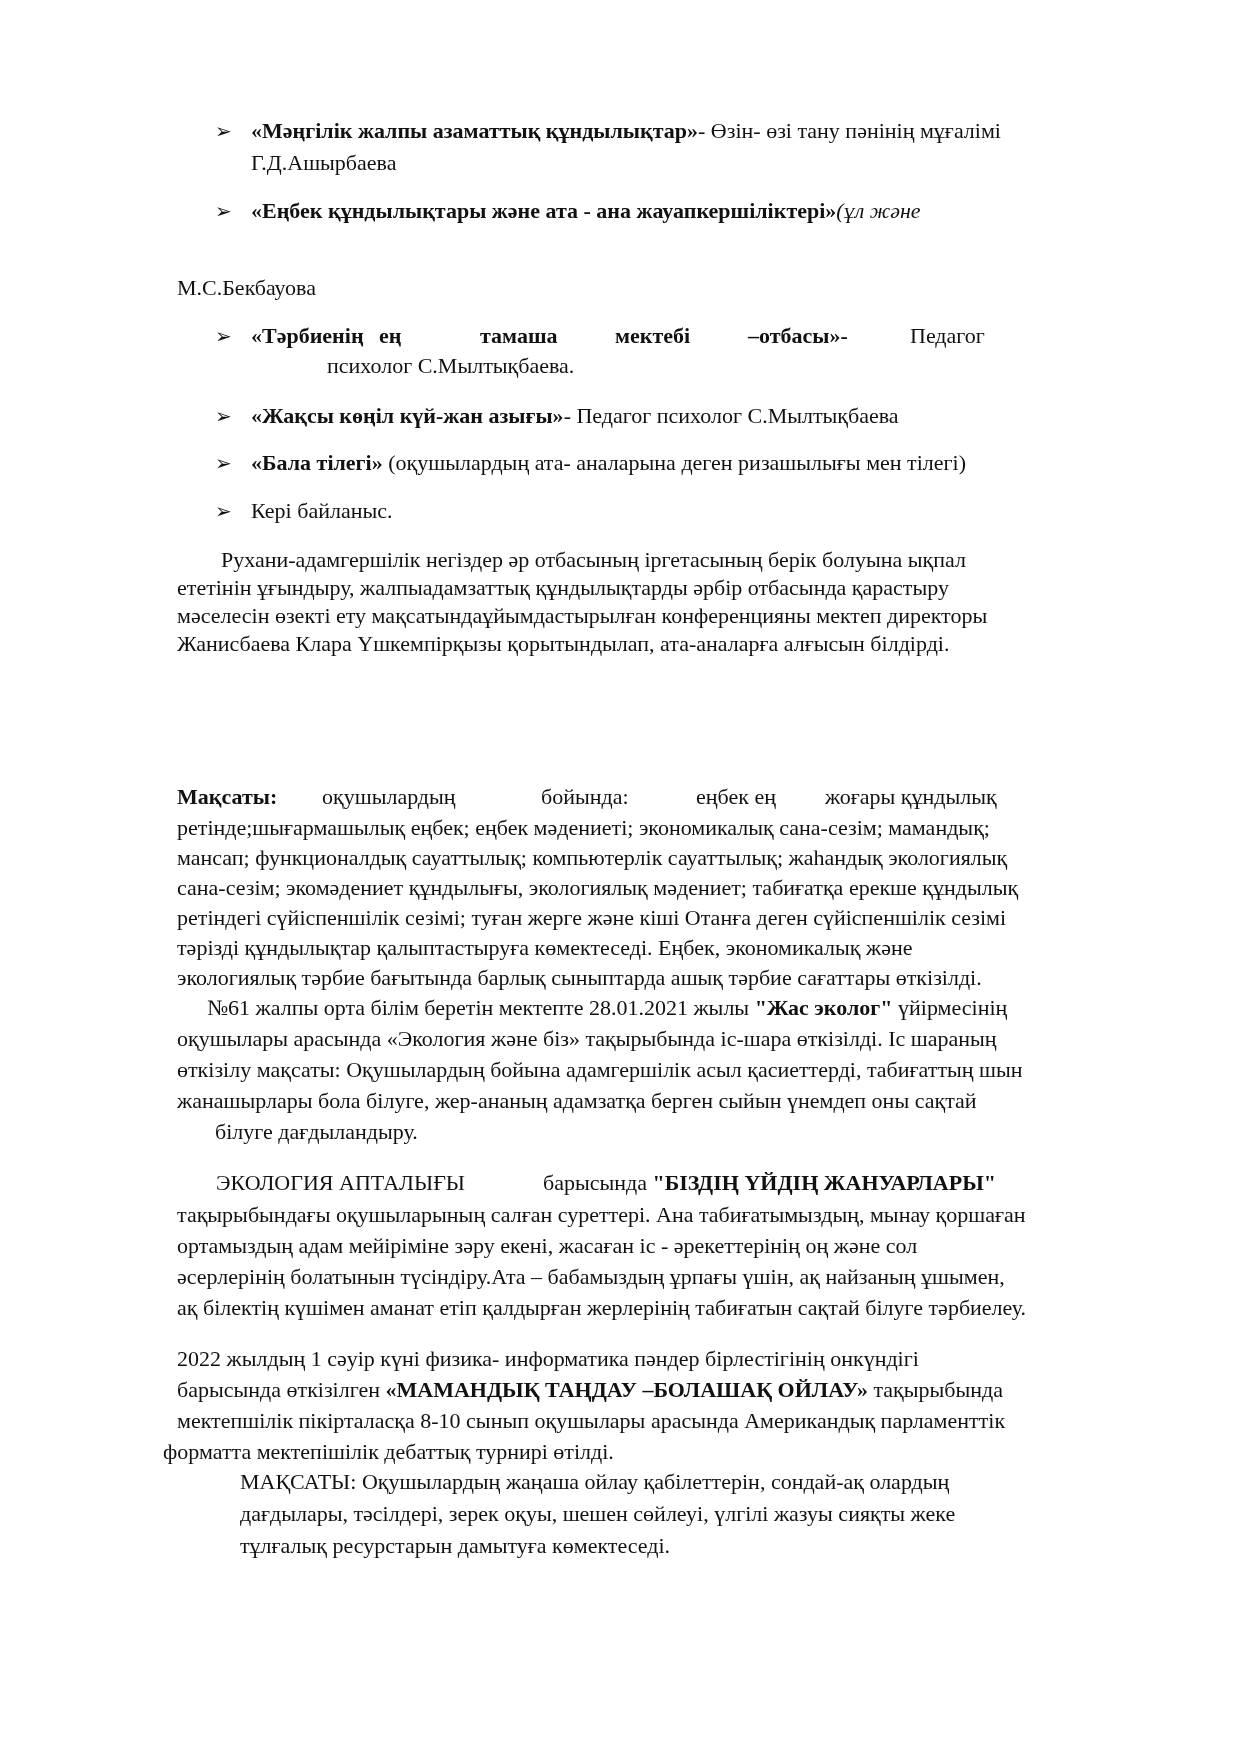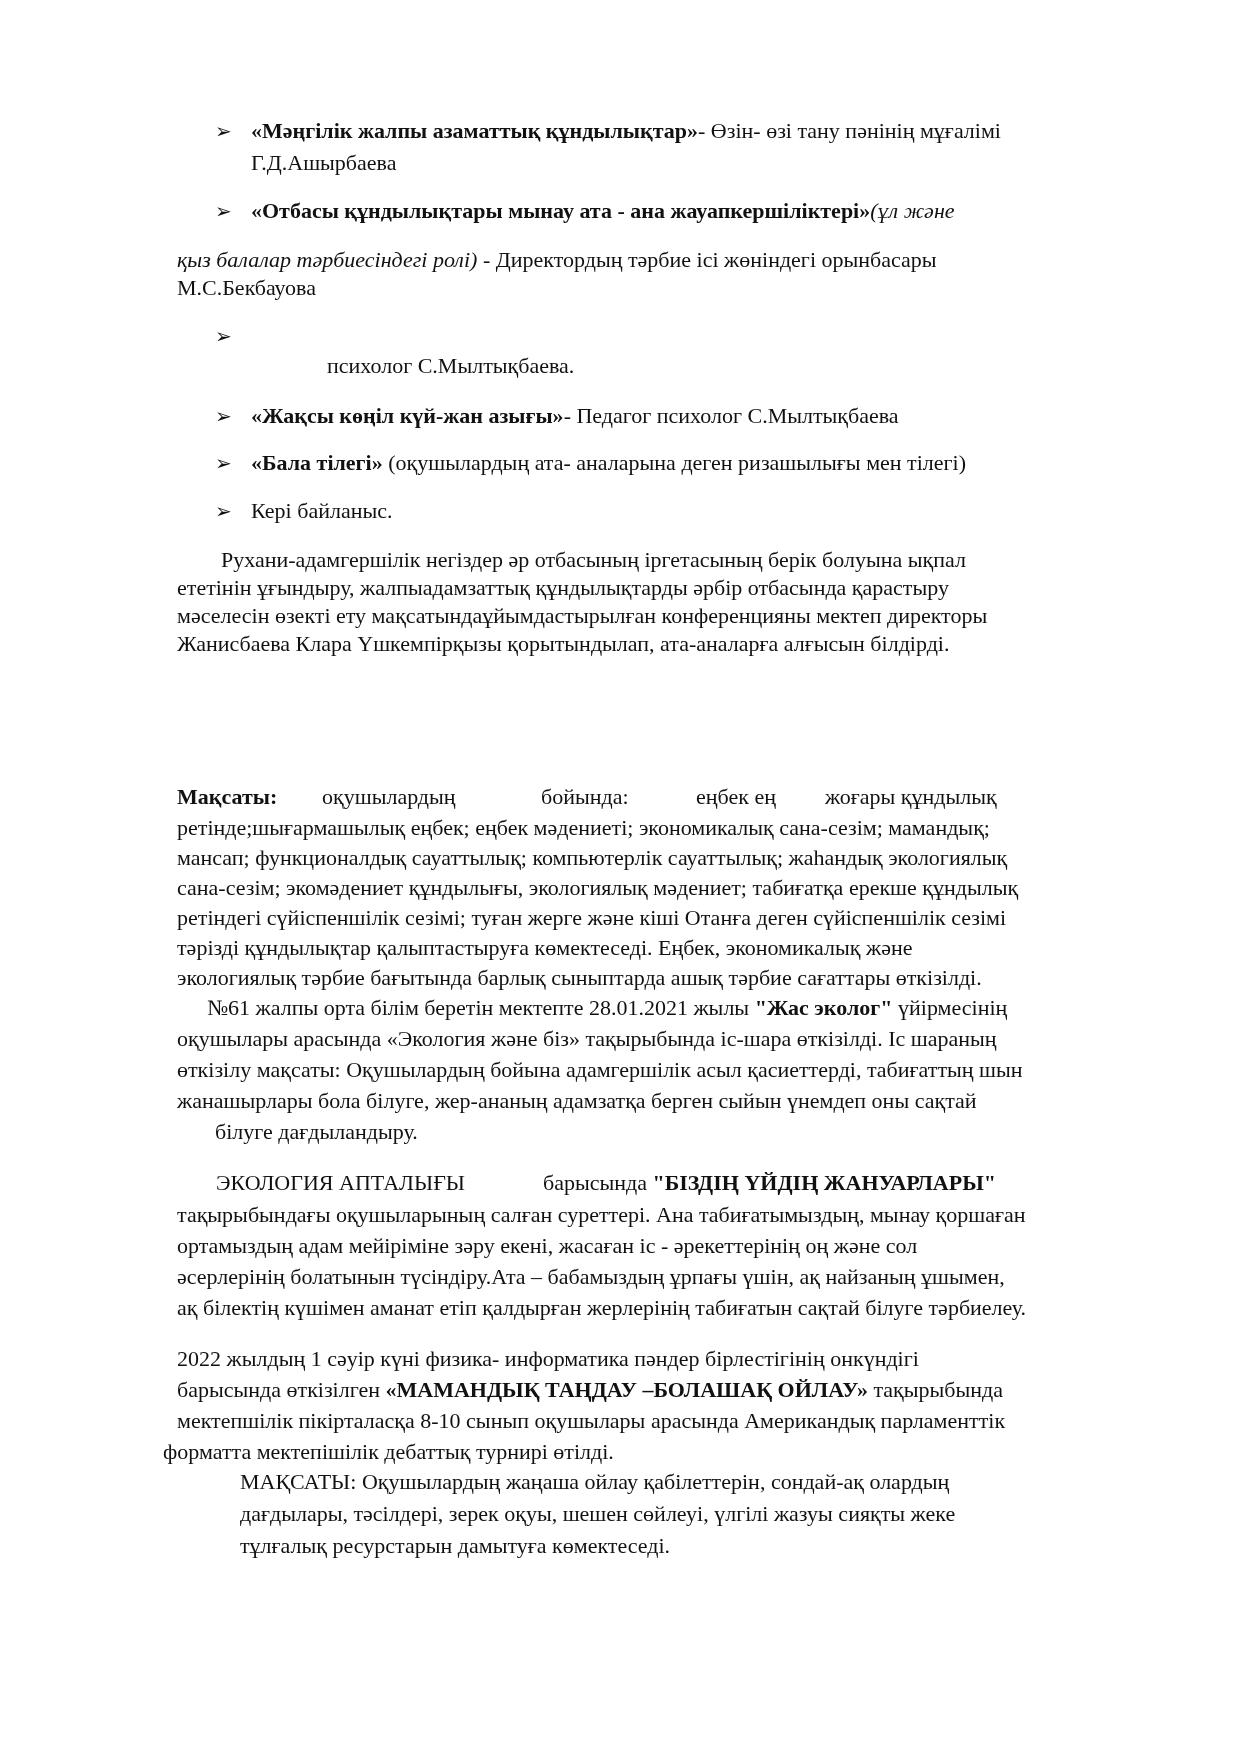--- a/index.html
+++ b/index.html
@@ -26,30 +26,35 @@
     <span class="bullet">➢</span>
     <div class="bullet-text">
       <div><b>«Мәңгілік жалпы азаматтық құндылықтар»</b><span>- Өзін- өзі тану пәнінің  мұғалімі</span></div>
       <div>Г.Д.Ашырбаева</div>
     </div>
   </div>
 
   <div class="bullet-row" style="top:195px;height:34px;">
     <span class="bullet">➢</span>
     <div class="bullet-text">
-      <b>«Отбасы құндылықтары мынау ата - ана жауапкершіліктері»</b><span class="it">(ұл және</span>
+      <b>«Еңбек құндылықтары және ата - ана жауапкершіліктері»</b><span class="it">(ұл және</span>
     </div>
-  </div>
-  <div class="line" style="left:177px;top:244px;">
-    <span class="it">қыз балалар тәрбиесіндегі ролі)</span><span> - Директордың тәрбие ісі жөніндегі орынбасары</span>
   </div>
   <div class="line" style="left:177px;top:272px;">М.С.Бекбауова</div>
 
   <div class="bullet-row" style="top:320px;height:64px;">
     <span class="bullet">➢</span>
+    <div class="bullet-text" style="height:32px;">
+      <b class="abs" style="left:0;">«Тәрбиенің</b>
+      <b class="abs" style="left:128px;">ең</b>
+      <b class="abs" style="left:229px;">тамаша</b>
+      <b class="abs" style="left:364px;">мектебі</b>
+      <b class="abs" style="left:497px;">–отбасы»-</b>
+      <span class="abs" style="left:659px;">Педагог</span>
+    </div>
   </div>
   <div class="line" style="left:327px;top:350px;">психолог С.Мылтықбаева.</div>
 
   <div class="bullet-row" style="top:400px;height:32px;">
     <span class="bullet">➢</span>
     <div class="bullet-text">
       <b>«Жақсы көңіл күй-жан азығы»</b><span>- Педагог психолог С.Мылтықбаева</span>
     </div>
   </div>
 

